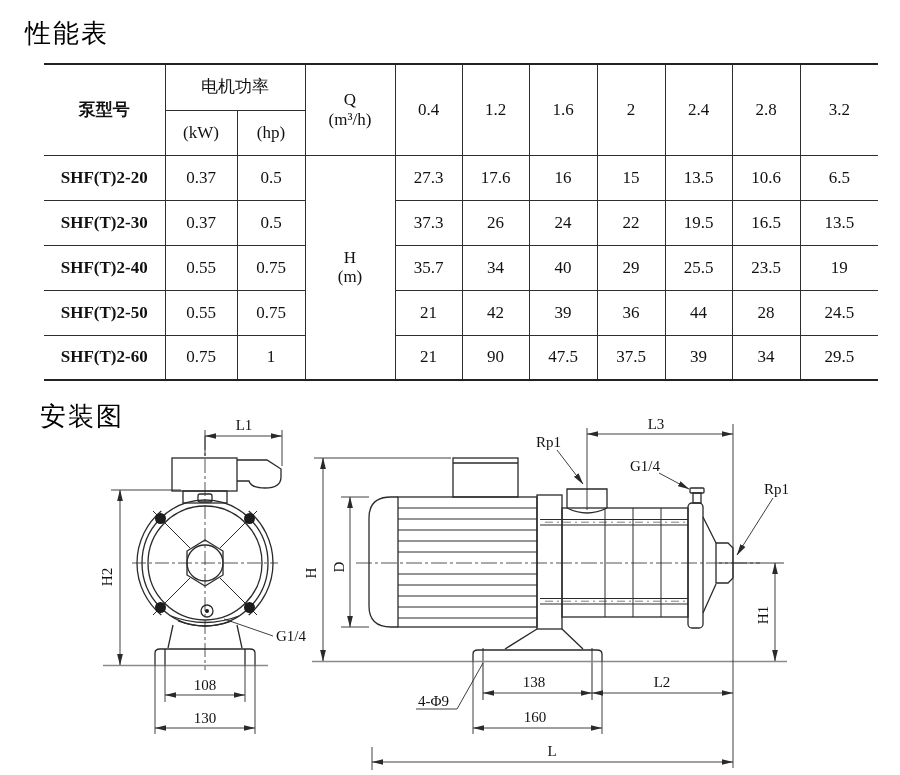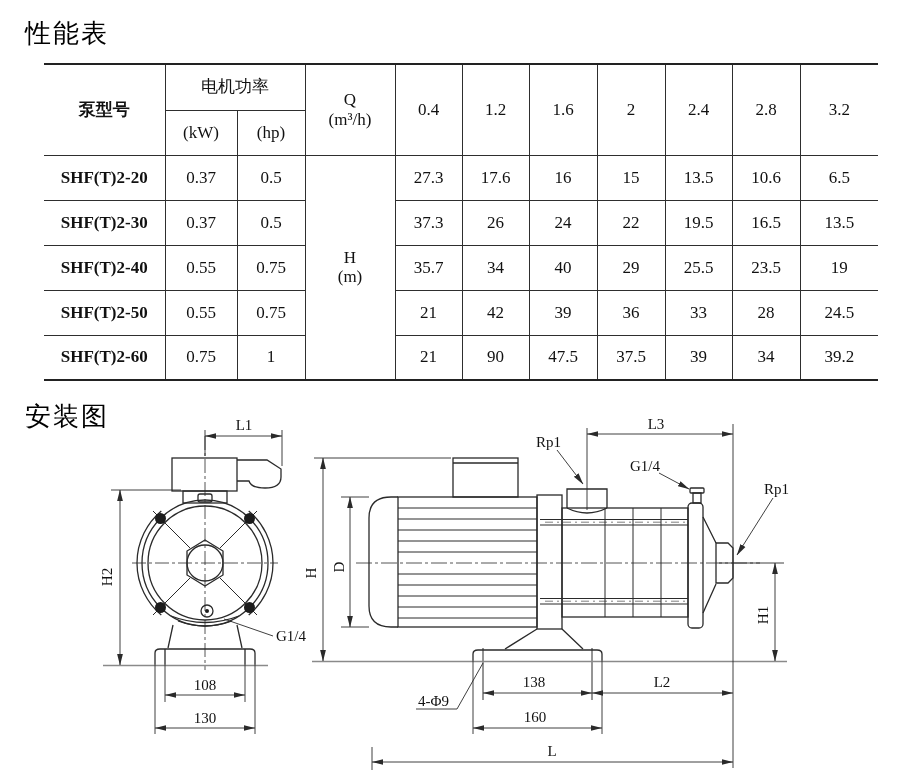--- a/index.html
+++ b/index.html
@@ -1,21 +1,21 @@
 <!DOCTYPE html>
 <html><head>
 <meta charset="utf-8">
 <style>
   html,body{margin:0;padding:0;}
   body{width:900px;height:775px;position:relative;background:#ffffff;
        font-family:"Liberation Serif",serif;color:#111;}
   .sec-title{position:absolute;font-family:"DejaVu Sans",sans-serif;
        font-weight:normal;font-size:26px;color:#000;letter-spacing:2px;}
   #title-perf{left:25px;top:16px;}
-  #title-install{left:25px;top:399px;}
+  #title-install{left:40px;top:399px;}
 
   table.perf{position:absolute;left:44px;top:63px;width:834px;
        border-collapse:collapse;table-layout:fixed;}
   table.perf td{border:1.4px solid #2e2e2e;text-align:center;vertical-align:middle;
        padding:0;font-size:17px;line-height:1.15;color:#111;}
   table.perf td.cn{font-family:"DejaVu Sans",sans-serif;font-size:17px;}
   table.perf td.no-l{border-left:none;font-weight:bold;}
   table.perf td.no-r{border-right:none;}
   table.perf tr.hr1 td{border-top:2.2px solid #222;}
   table.perf tr.last td, table.perf td.span-bottom{border-bottom:2.2px solid #222;}
@@ -98,35 +98,35 @@
     <td class="no-r">19</td>
   </tr>
   <tr>
     <td class="no-l">SHF(T)2-50</td>
     <td>0.55</td>
     <td>0.75</td>
     <td>21</td>
     <td>42</td>
     <td>39</td>
     <td>36</td>
-    <td>33</td>
+    <td>44</td>
     <td>28</td>
     <td class="no-r">24.5</td>
   </tr>
   <tr class="last">
     <td class="no-l">SHF(T)2-60</td>
     <td>0.75</td>
     <td>1</td>
     <td>21</td>
     <td>90</td>
     <td>47.5</td>
     <td>37.5</td>
     <td>39</td>
     <td>34</td>
-    <td class="no-r">39.2</td>
+    <td class="no-r">29.5</td>
   </tr>
 </tbody>
   </table>
 
 <div class="sec-title" id="title-install">安装图</div>
 
 <svg class="drawing" width="900" height="775" viewBox="0 0 900 775">
   <defs>
     <marker id="arw" orient="auto-start-reverse" markerWidth="13" markerHeight="9" refX="11.5" refY="4" viewBox="0 0 12 8">
       <path d="M12,4 L0,1 L0,7 Z" fill="#2a2a2a"></path>

